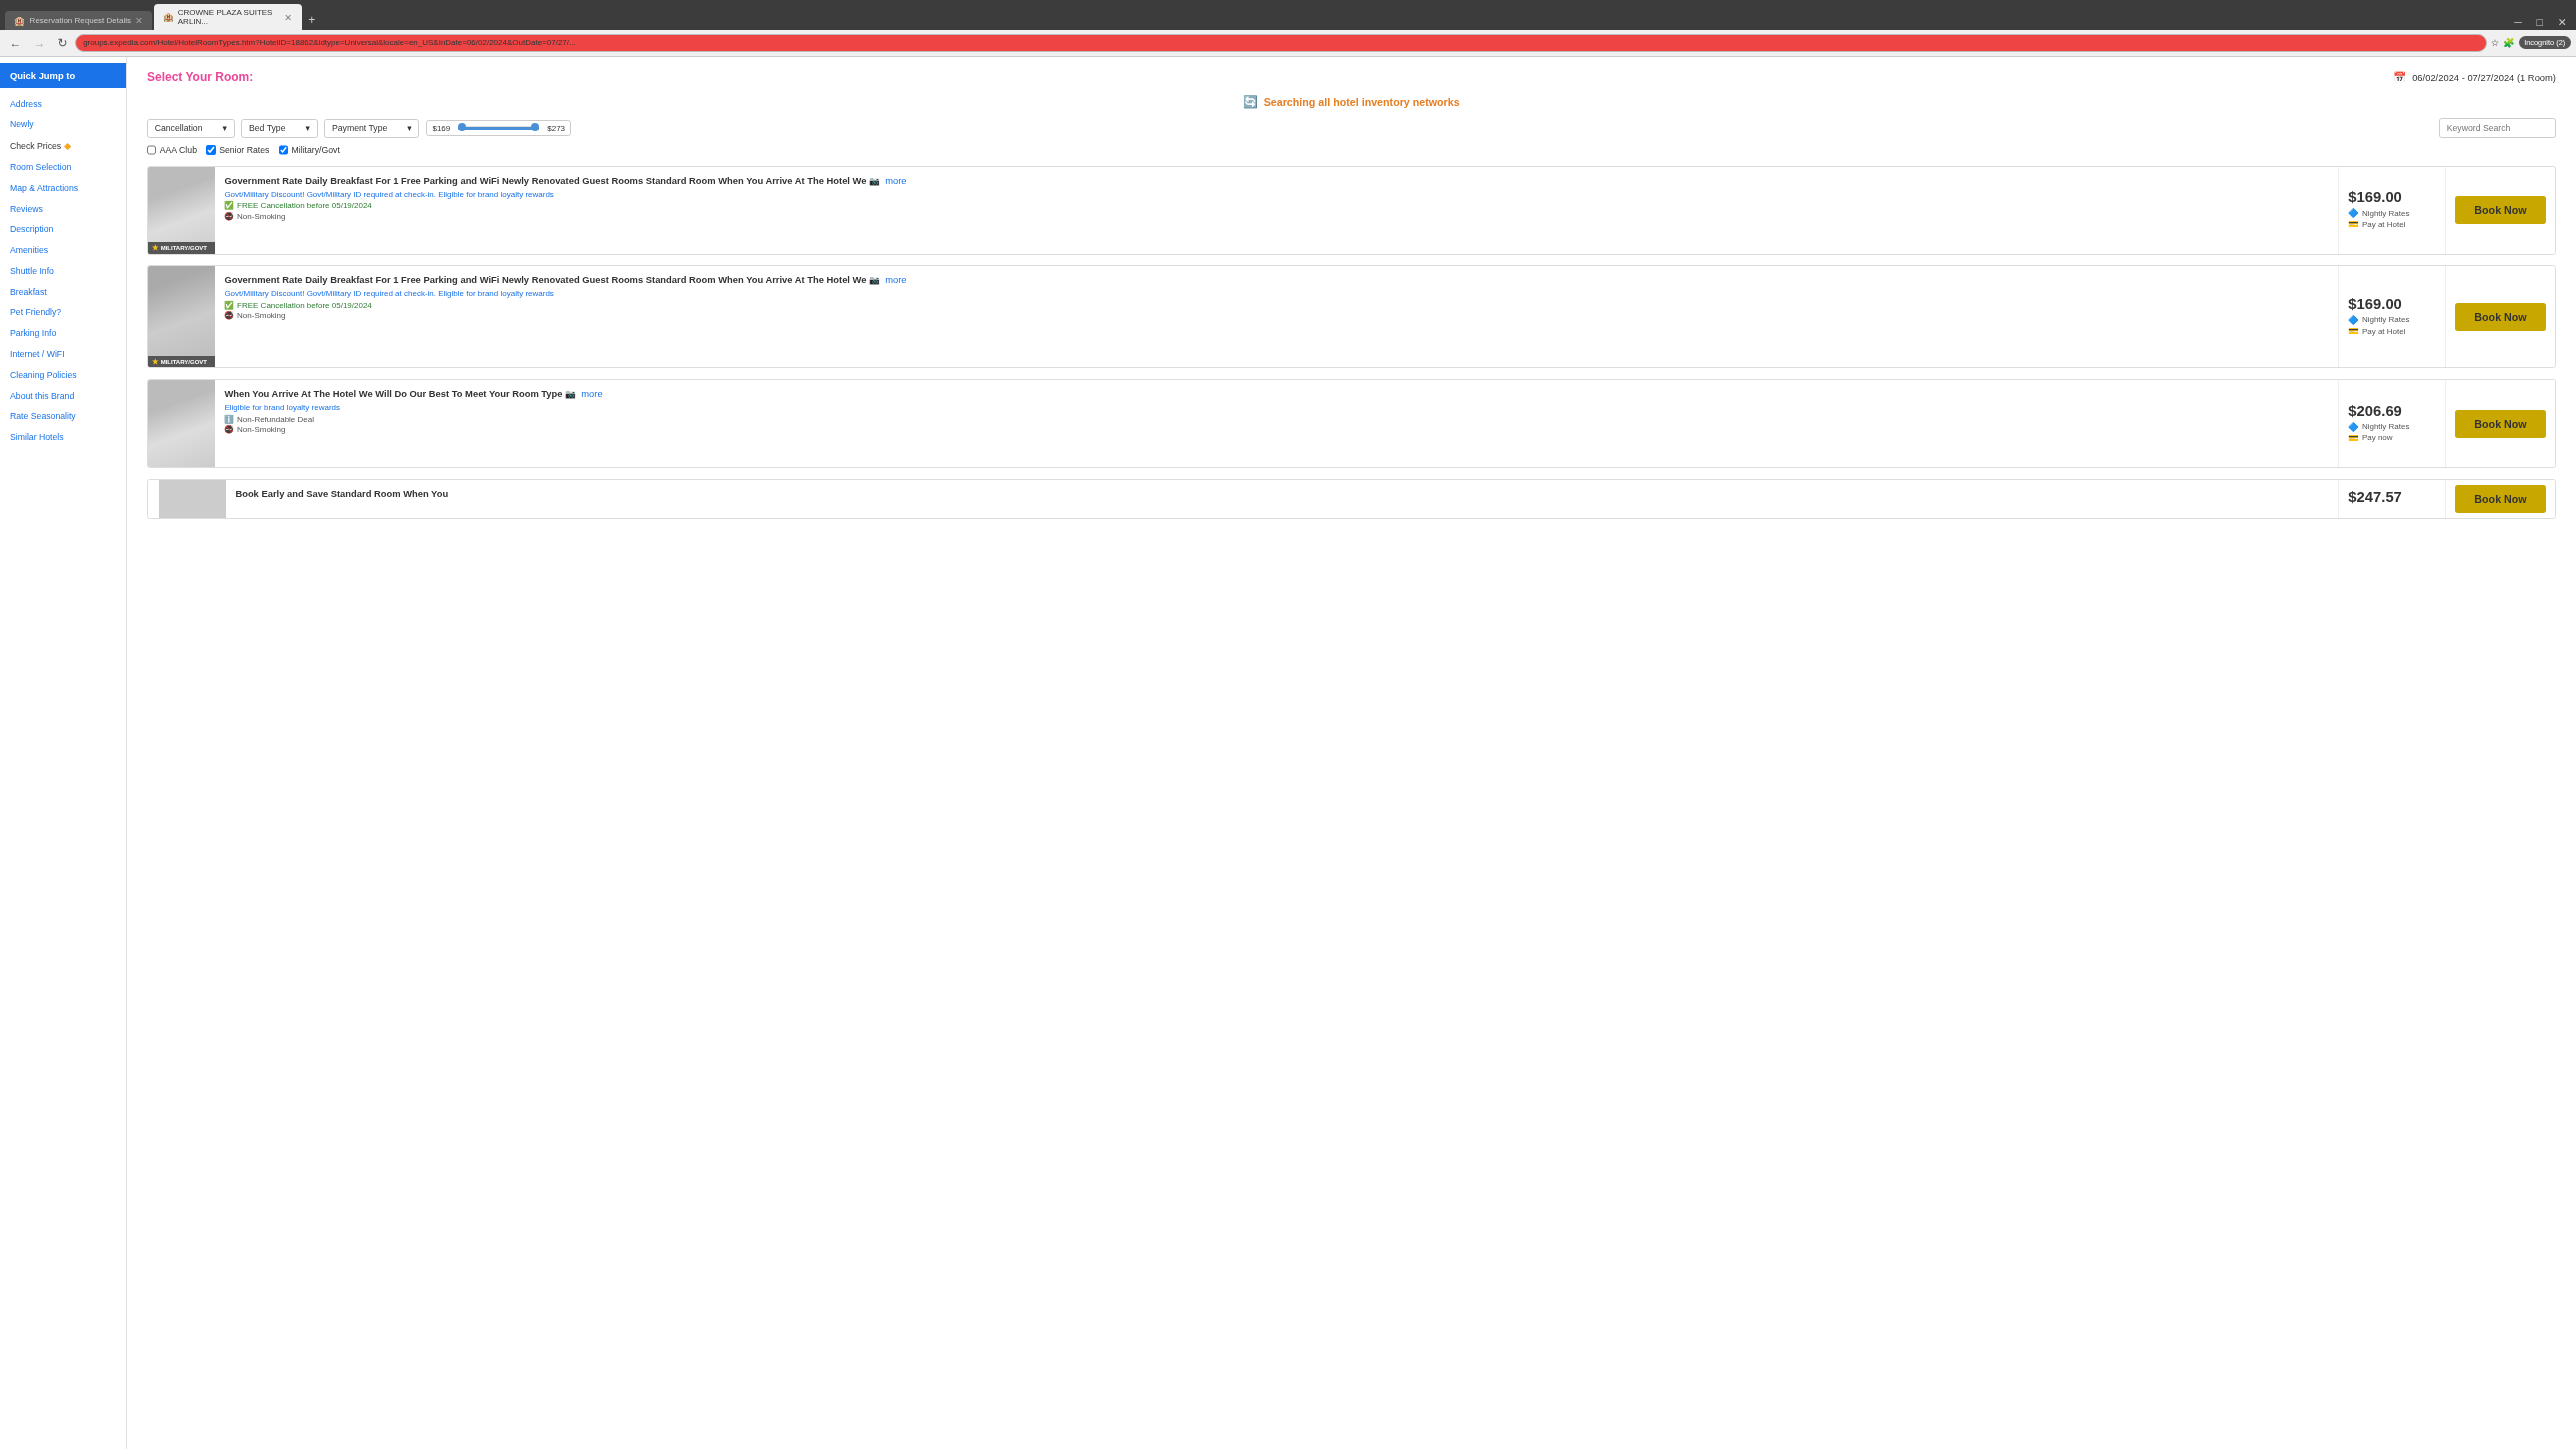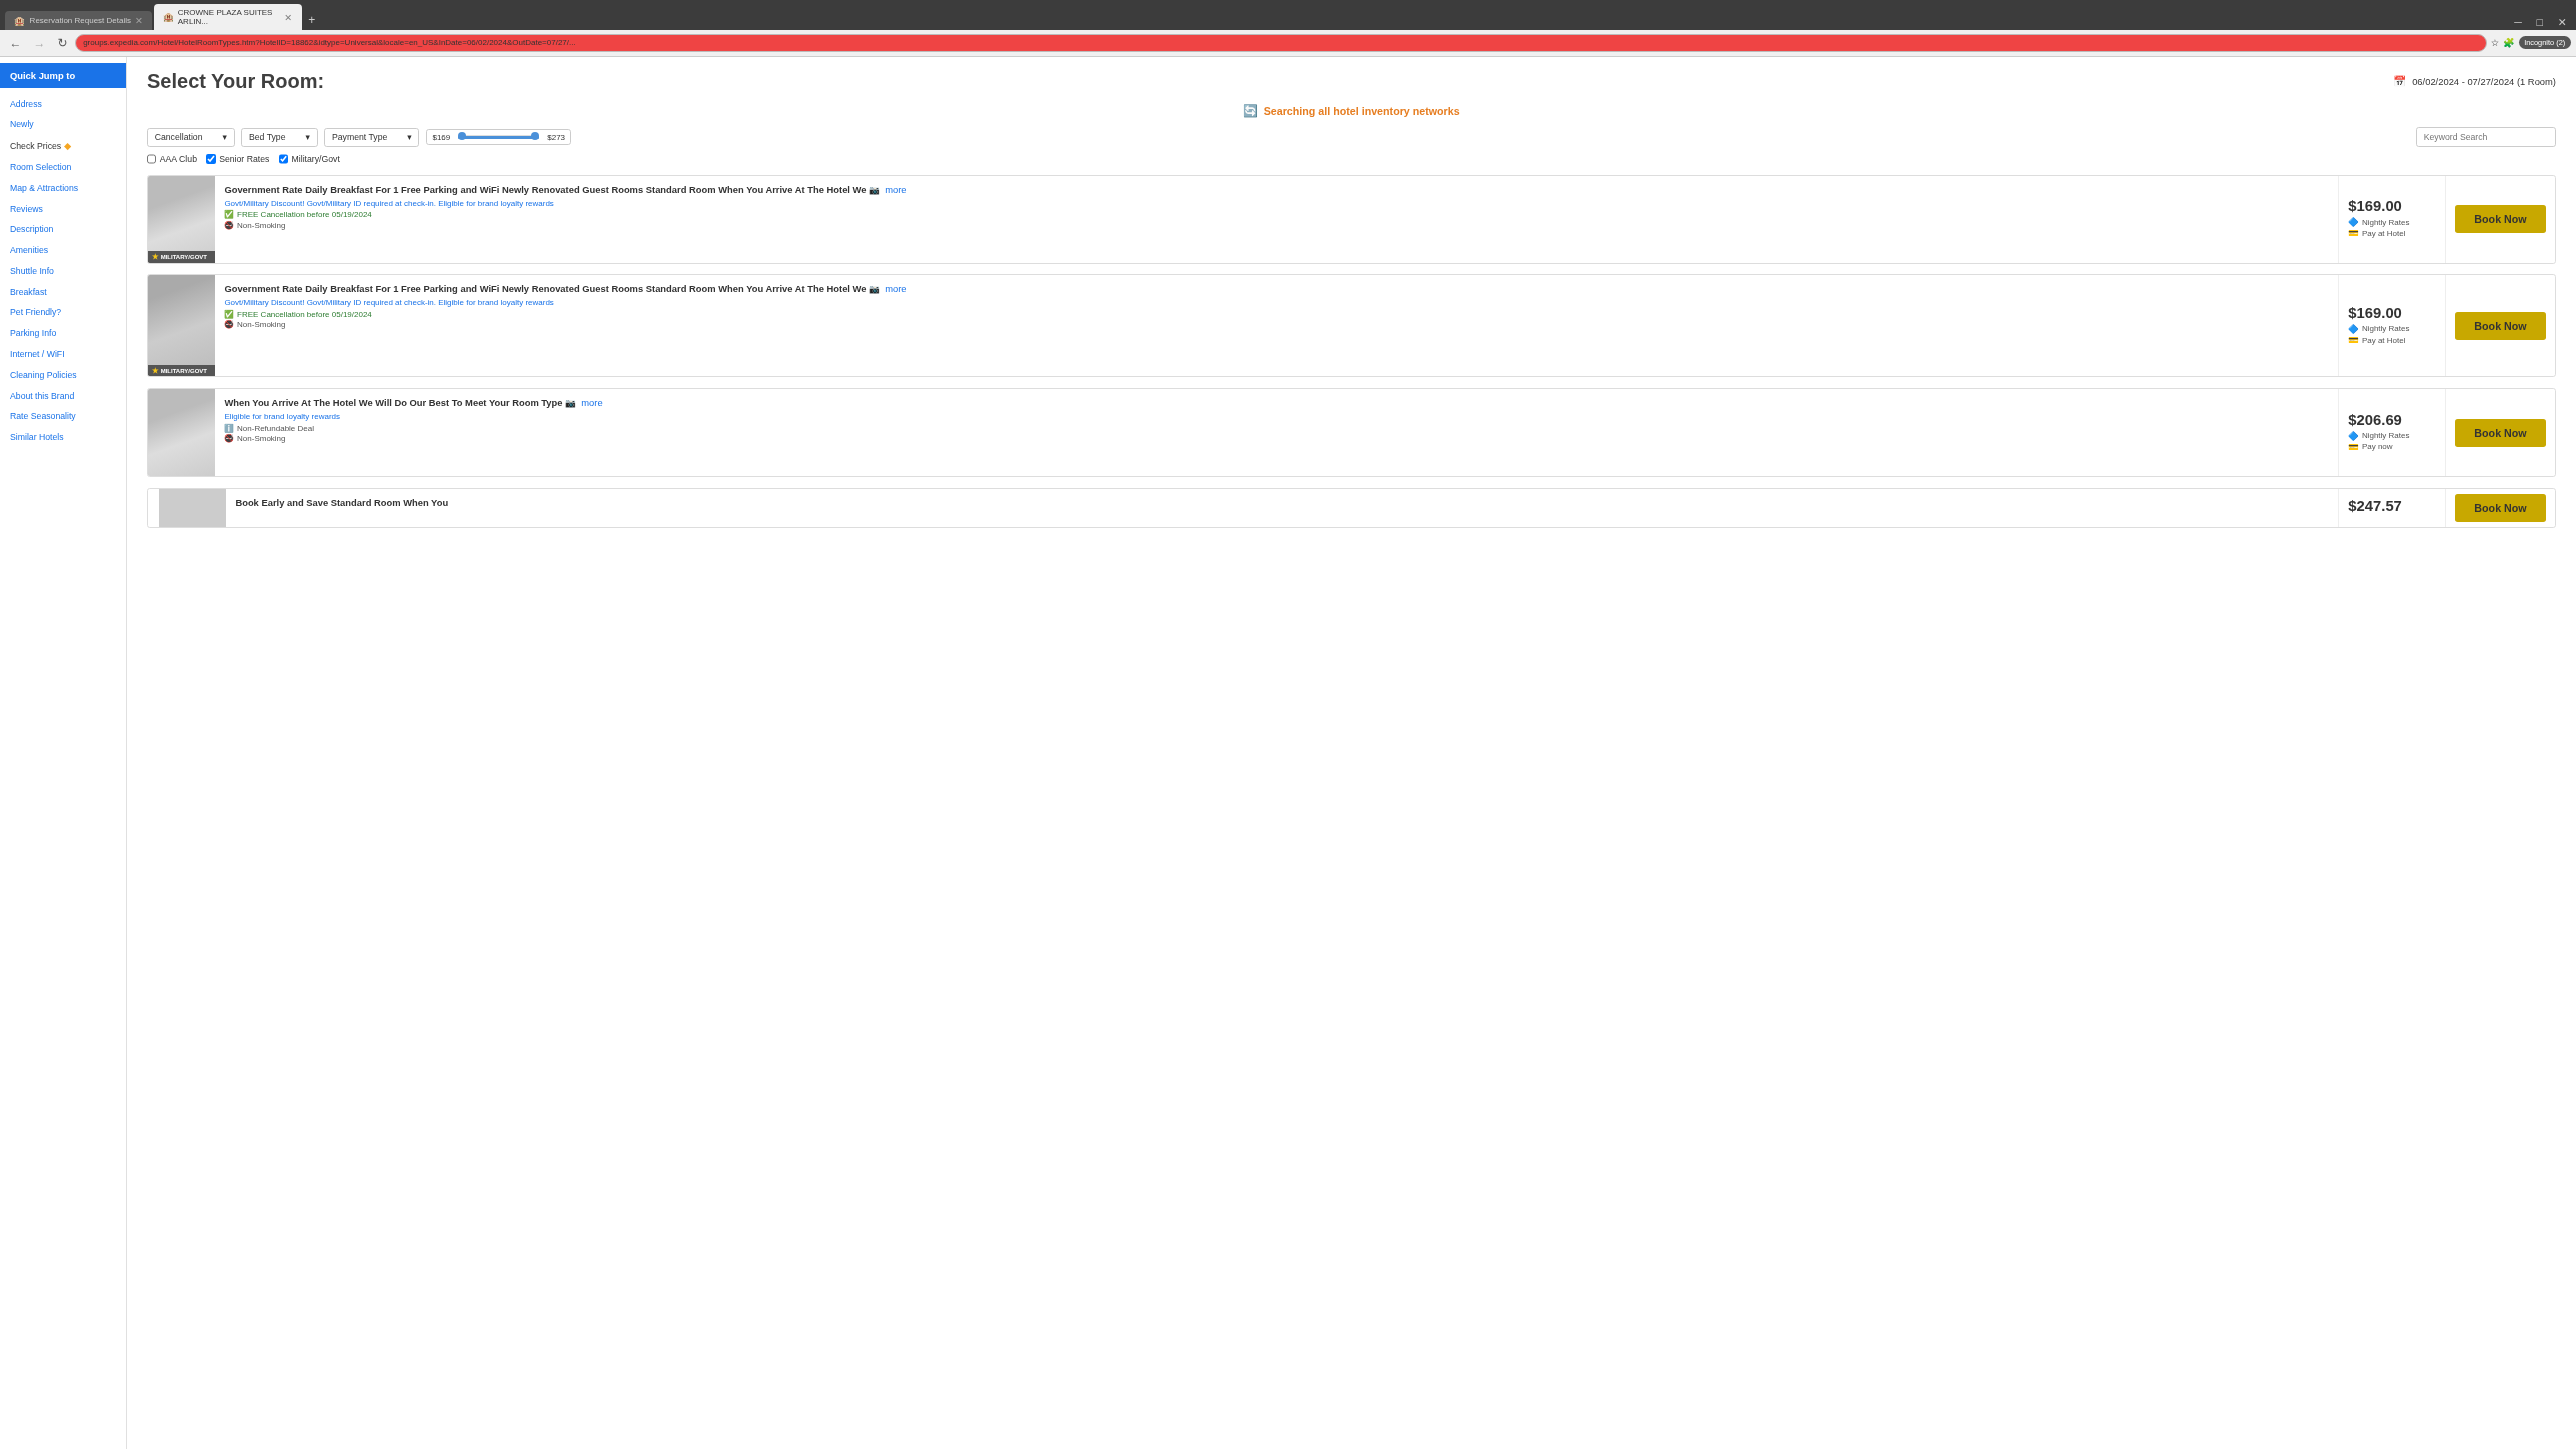--- a/index.html
+++ b/index.html
@@ -109,23 +109,23 @@
       padding: 13.4px 20px;
     }
 
     .page-header {
       display: flex;
       justify-content: space-between;
       align-items: center;
       margin-bottom: 10.7px;
     }
     .page-title {
-      font-size: 20px;
+      font-size: 12px;
       font-weight: bold;
-      color: #404040;
+      color: #ec4899;
     }
     .date-range {
       display: flex;
       align-items: center;
       gap: 5.4px;
       font-size: 9.4px;
       color: #333;
     }
     .calendar-icon { font-size: 10.7px; color: #555; }
 
@@ -176,21 +176,21 @@
       height: 2.7px;
       background: linear-gradient(to right, #aaa 0%, #4a90d9 30%, #4a90d9 80%, #aaa 100%);
       border-radius: 1.3px;
       position: relative;
     }
     .keyword-input {
       border: 0.7px solid #ccc;
       padding: 4px 6.7px;
       border-radius: 2.7px;
       font-size: 8.7px;
-      width: 140px;
+      width: 117px;
       margin-left: auto;
     }
 
     .checkboxes-bar {
       display: flex;
       align-items: center;
       gap: 9.4px;
       margin-bottom: 10.7px;
       font-size: 8.7px;
     }

